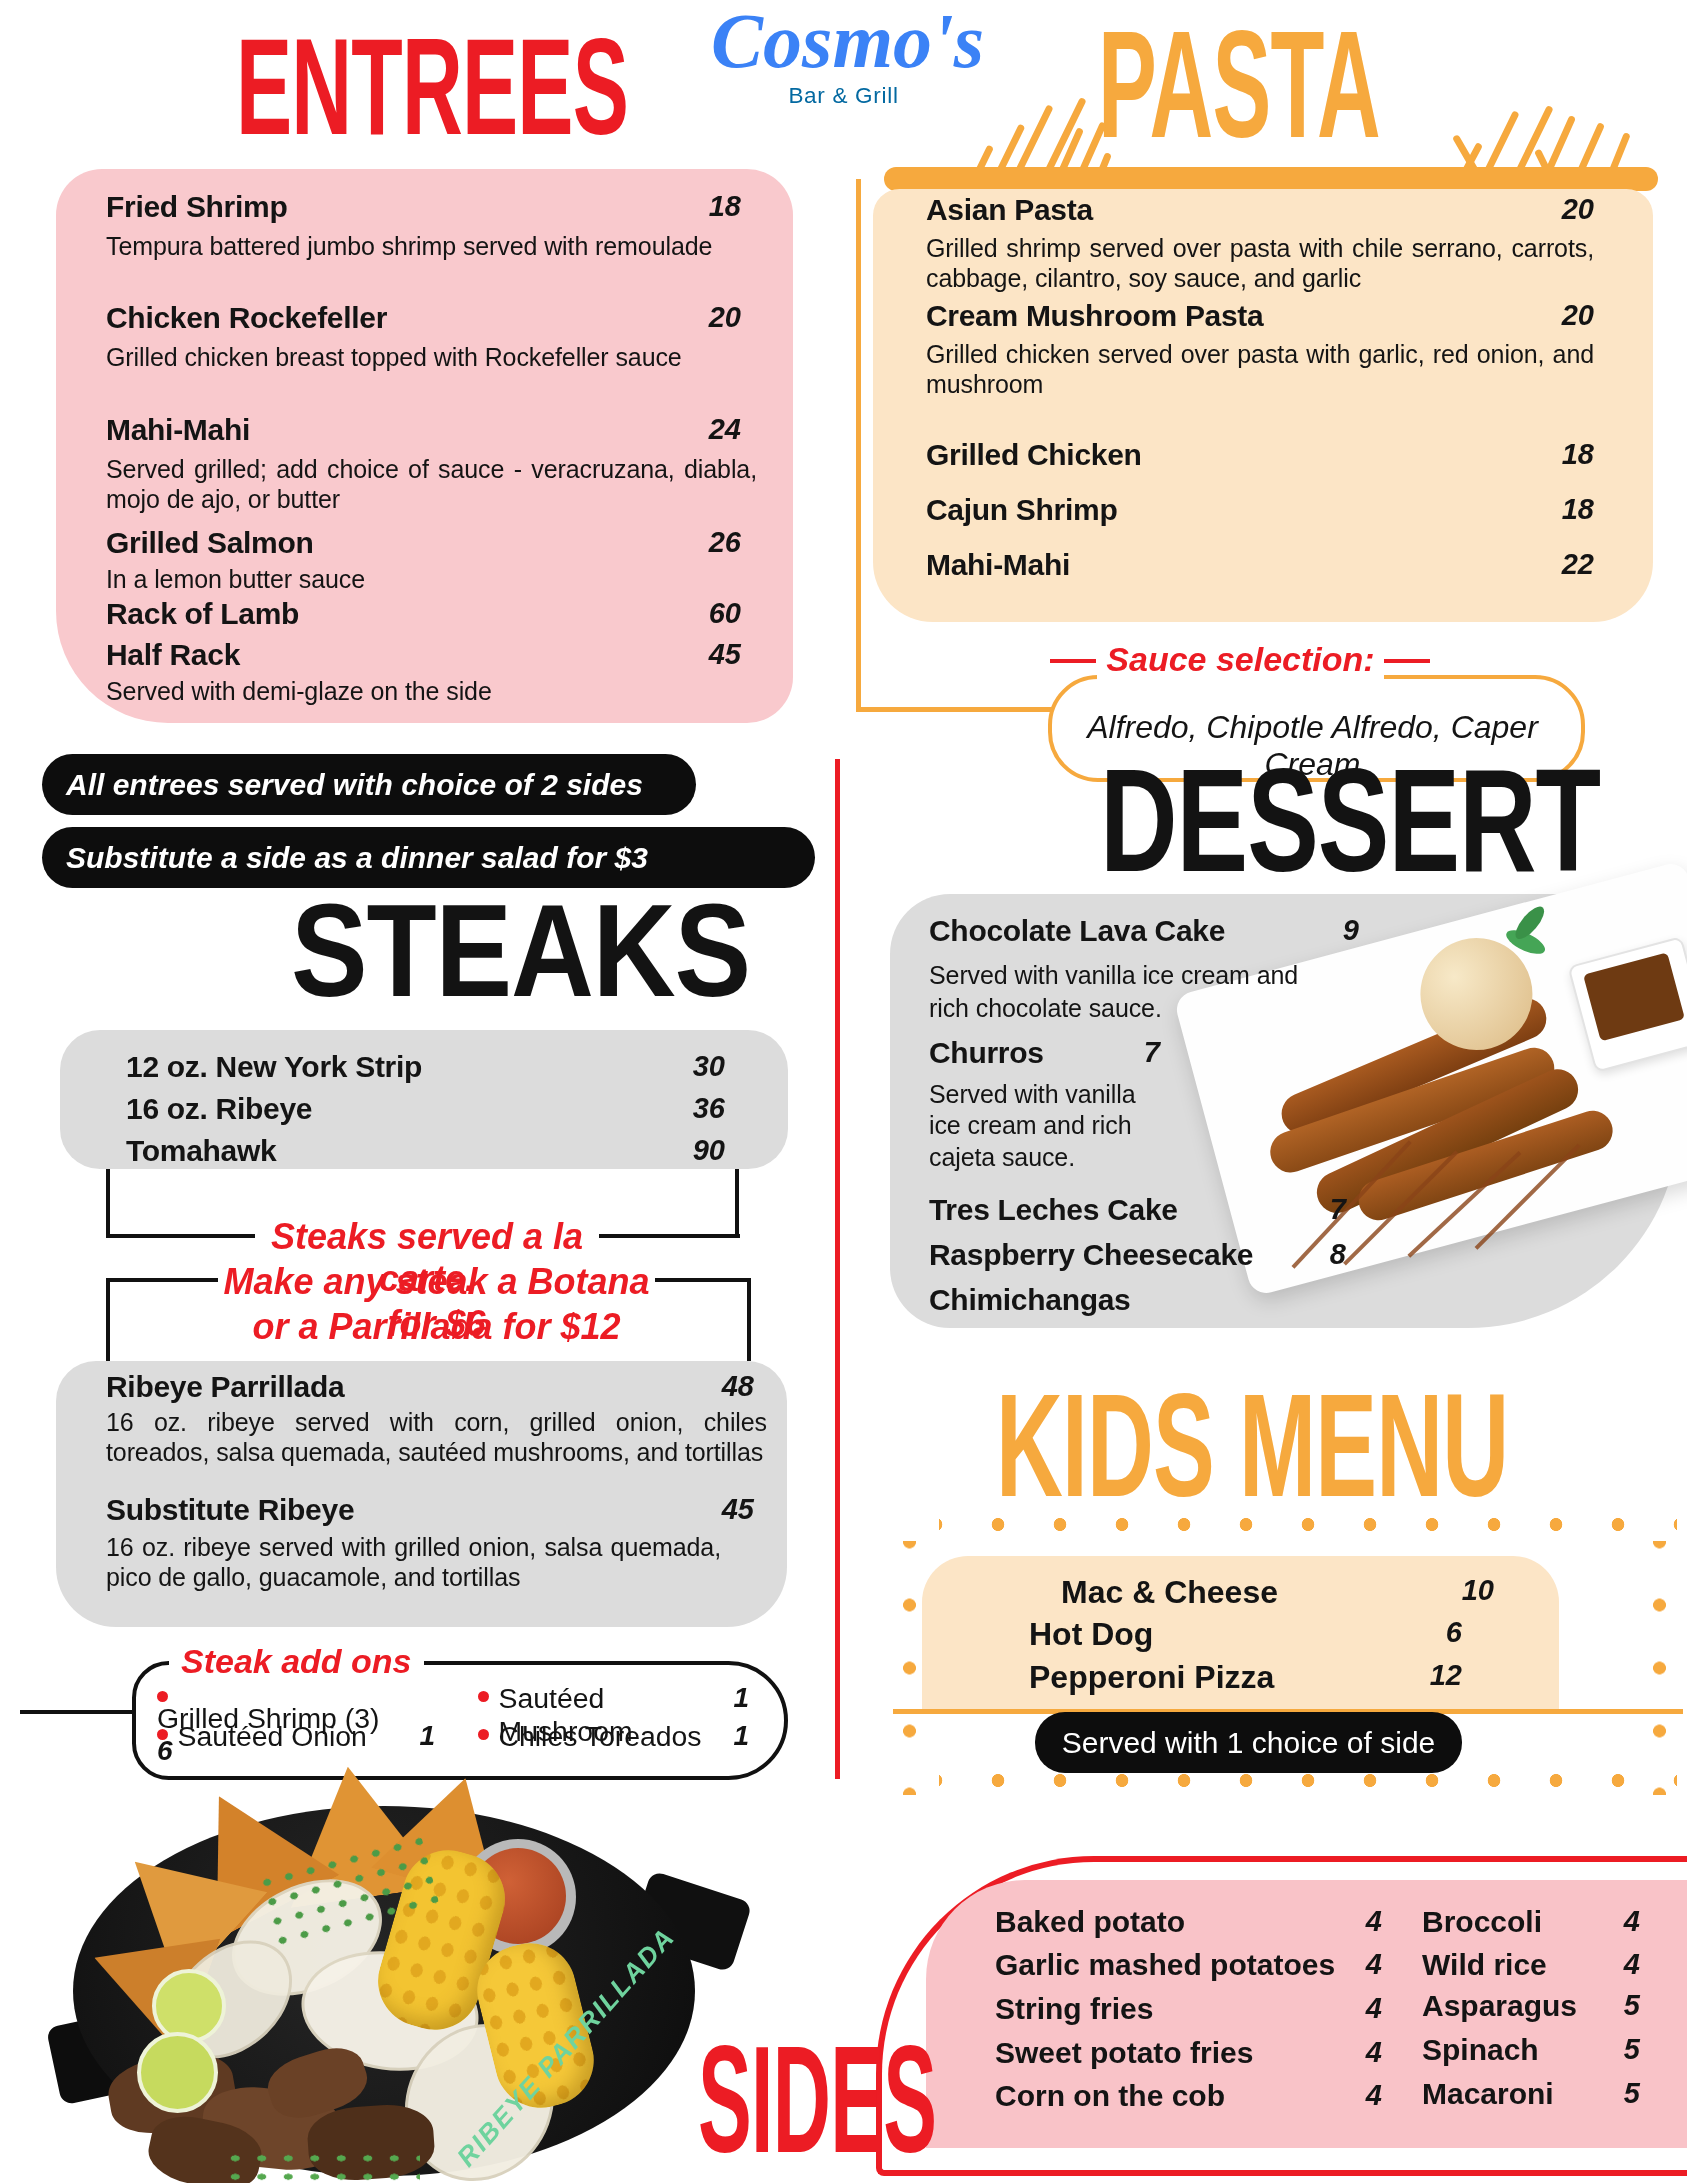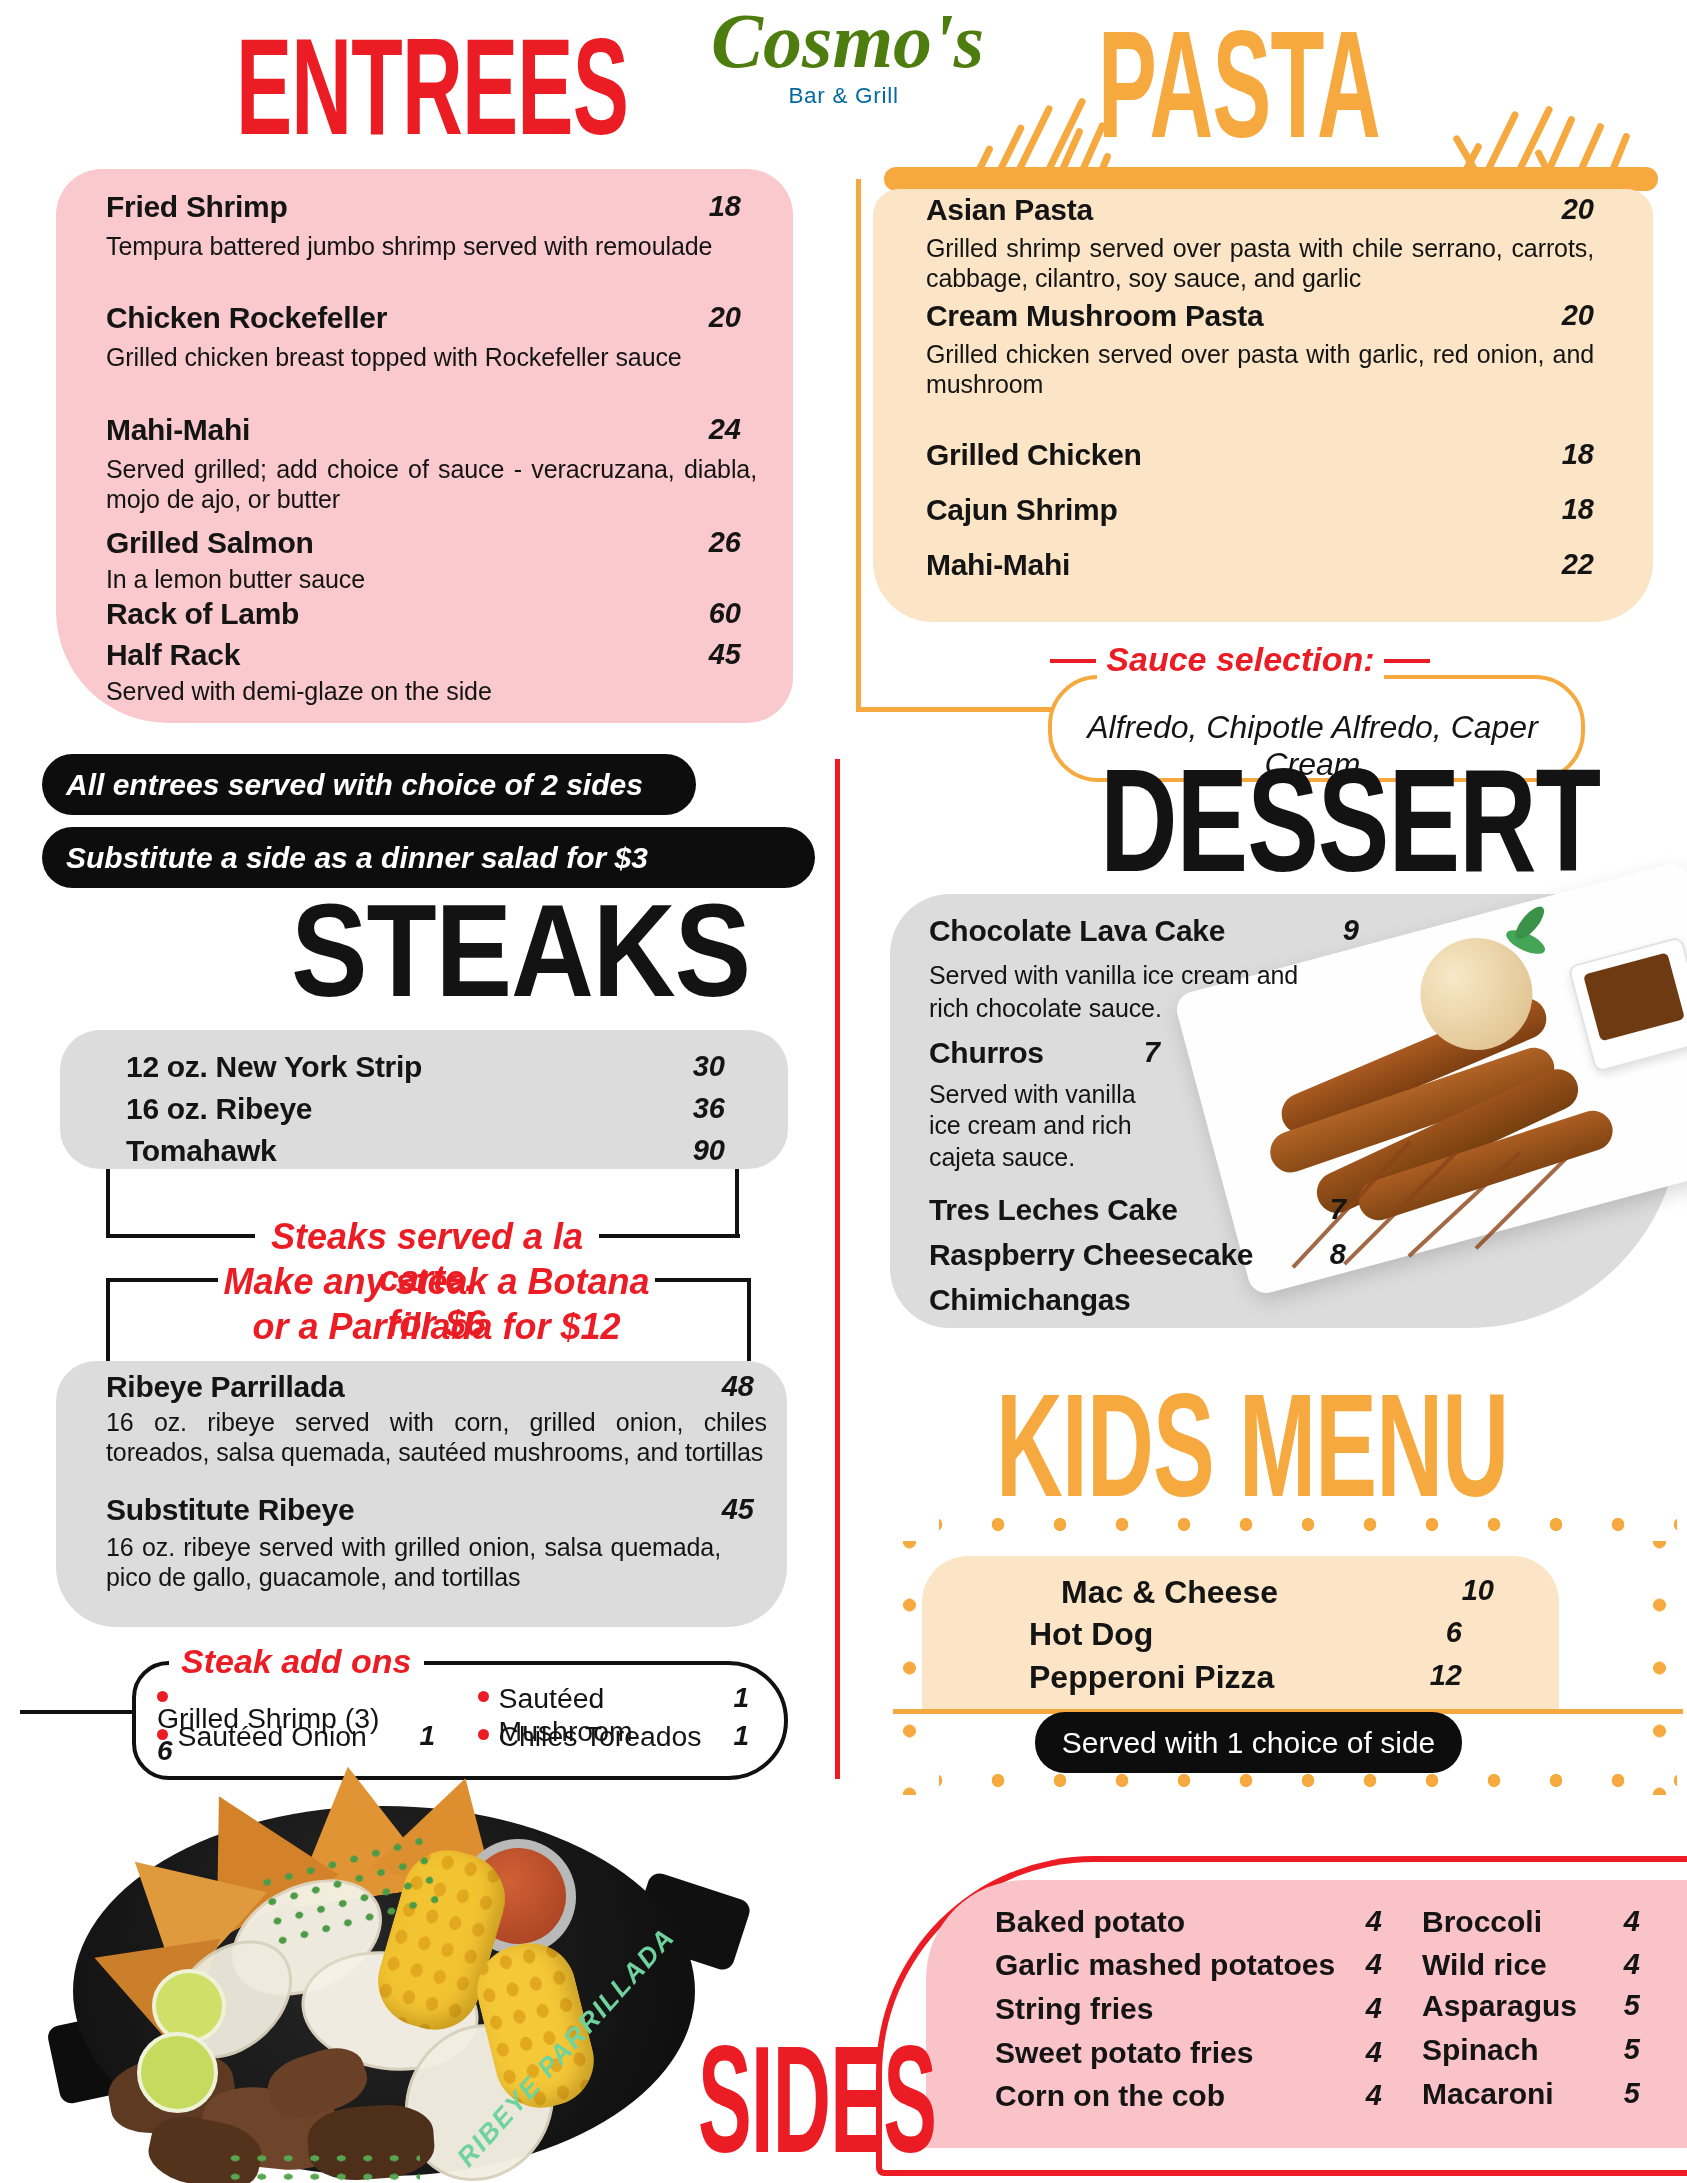--- a/index.html
+++ b/index.html
@@ -28,21 +28,21 @@
   .sitm{font-weight:bold;font-size:30px;}
 </style>
 </head>
 <body>
 
 <div class="page">
 
   <div class="big" style="left:236px;top:17px;font-size:138px;color:#EC1C24;transform:scale(0.61,1);">ENTREES</div>
 
   <div class="abs" style="left:711px;top:0;width:265px;text-align:center;">
-    <div style="font-family:'Liberation Serif',serif;font-style:italic;font-weight:bold;font-size:78px;color:#4d7c0f;line-height:1.05;">Cosmo's</div>
+    <div style="font-family:'Liberation Serif',serif;font-style:italic;font-weight:bold;font-size:78px;color:#3b82f6;line-height:1.05;">Cosmo's</div>
     <div style="font-size:22.5px;color:#0369a1;letter-spacing:0.7px;margin-top:1.3px;">Bar &amp; Grill</div>
   </div>
 
   <div class="big" style="left:1098px;top:8px;font-size:152px;color:#F6A93E;transform:scale(0.58,1);">PASTA</div>
 
   <div>
     <div class="sp" style="left:992px;top:93px;height:251px;transform:rotate(26deg);"></div>
     <div class="sp" style="left:1022px;top:85px;height:265px;transform:rotate(26deg);"></div>
     <div class="sp" style="left:971px;top:114px;height:218px;transform:rotate(26deg);"></div>
     <div class="sp" style="left:944px;top:136px;height:198px;transform:rotate(26deg);"></div>

